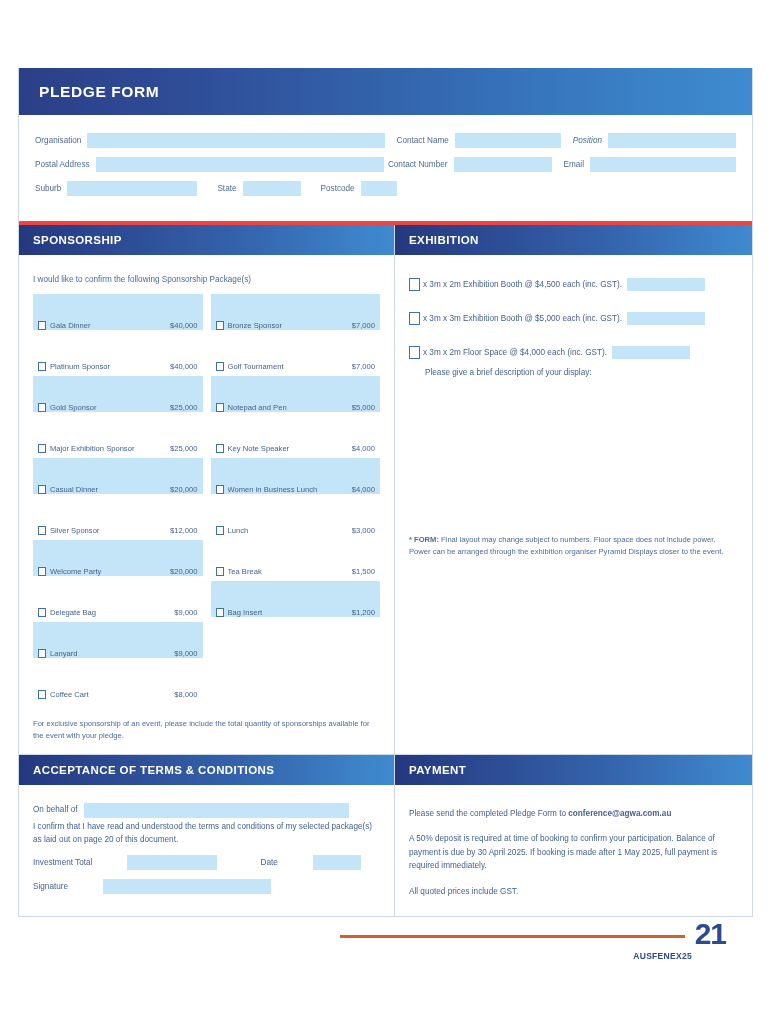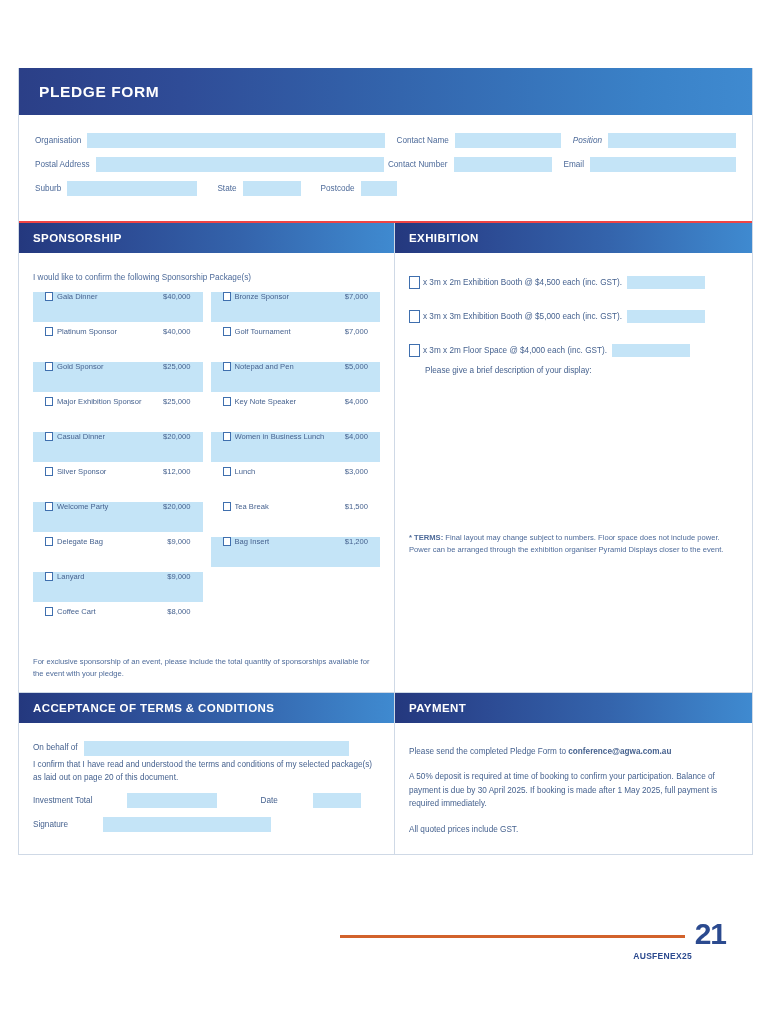--- a/index.html
+++ b/index.html
@@ -35,43 +35,43 @@
   .sec-head{
     height:30px;
     background:linear-gradient(90deg,#24387e 0%,#2c4a93 25%,#3464ac 60%,#3d83c9 92%,#3f8ad0 100%);
     display:flex;align-items:center;padding-left:14px;box-sizing:border-box;
   }
   .sec-head-title{color:#fff;font-size:11.5px;font-weight:bold;letter-spacing:.4px;}
 
   
   .contact{
     padding:18px 16px 16px 16px;
-    border-bottom:2px solid #ef4444;
+    border-bottom:4px solid #ef4444;
   }
   .crow{display:flex;align-items:center;margin-bottom:9px;}
   .lbl{font-size:8.2px;color:#4d6a99;white-space:nowrap;}
   .fill{background:#c4e4f7;height:15px;}
   .gapL{margin-left:6px;}
   .colL{width:375px;}
   .colR{flex:1;display:flex;align-items:center;}
 
   
   .body2{display:flex;align-items:stretch;}
   .colA{width:376px;box-sizing:border-box;border-right:1px solid #cfd9e6;}
   .colB{flex:1;box-sizing:border-box;}
 
   .pane{padding:0 14px;}
   .intro{font-size:8.2px;color:#4d6a99;margin:20px 0 10px 0;}
 
   
   .sponsor-grid{display:flex;gap:8px;}
   .scol{flex:1;}
   .srow{
-    display:flex;align-items:flex-start;
-    height:30px;padding:0 12px;box-sizing:border-box;
+    display:flex;align-items:flex-end;
+    height:36px;padding:0 5px;box-sizing:border-box;
     margin-bottom:5px;
   }
   .srow.alt{background:#c4e4f7;}
   .cb{
     width:8px;height:9px;background:#fff;
     border:1.2px solid #3f6fae;
     flex:none;margin-right:4px;box-sizing:border-box;
   }
   .sname{font-size:7.6px;color:#46628f;flex:1;white-space:nowrap;overflow:hidden;}
   .sprice{font-size:7.6px;color:#46628f;white-space:nowrap;}
@@ -285,21 +285,21 @@
                 <span class="exfill"></span>
               </div>
               <div class="exrow">
                 <span class="excb"></span>
                 <span class="extxt">x 3m x 2m Floor Space @ $4,000 each (inc. GST).</span>
                 <span class="exfill"></span>
               </div>
             </div>
           <div class="exdesc">Please give a brief description of your display:</div>
           <div class="note-sm" style="margin-top:157px;padding-bottom:12px;">
-            <span class="bold">* TERMS:</span><span> Final layout may change subject to numbers. Floor space does not include power. Power can be arranged through the exhibition organiser Pyramid Displays closer to the event.</span>
+            <span class="bold">* FORM:</span><span> Final layout may change subject to numbers. Floor space does not include power. Power can be arranged through the exhibition organiser Pyramid Displays closer to the event.</span>
           </div>
         </div>
       </div>
 
     </div>
 
     <div class="body2" style="border-top:1px solid #cfd9e6;">
 
       <div class="colA">
         <div class="sec-head">

